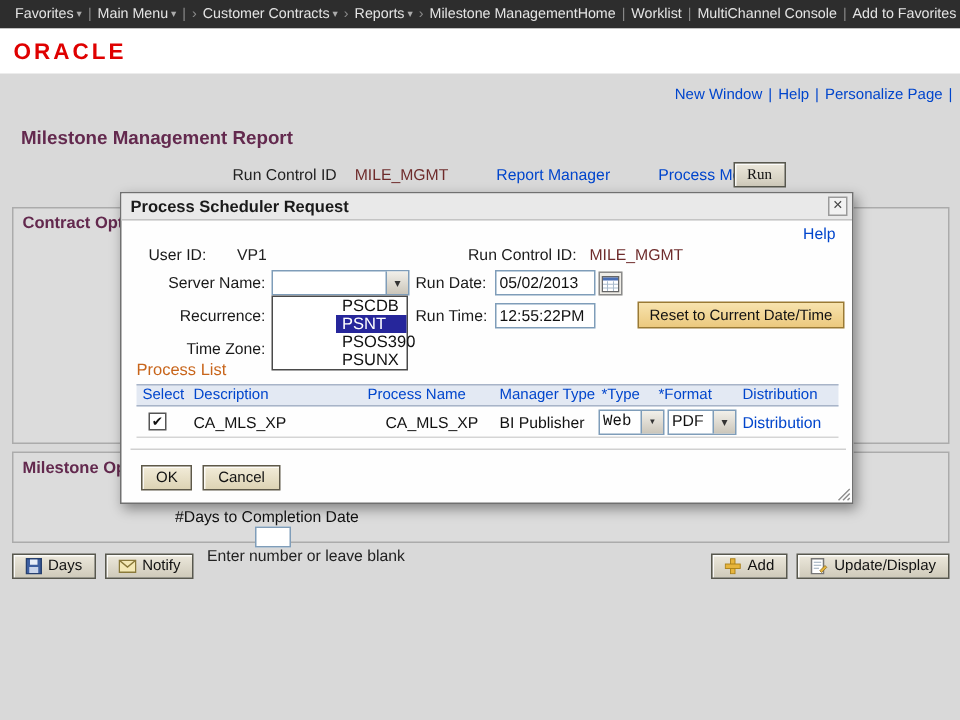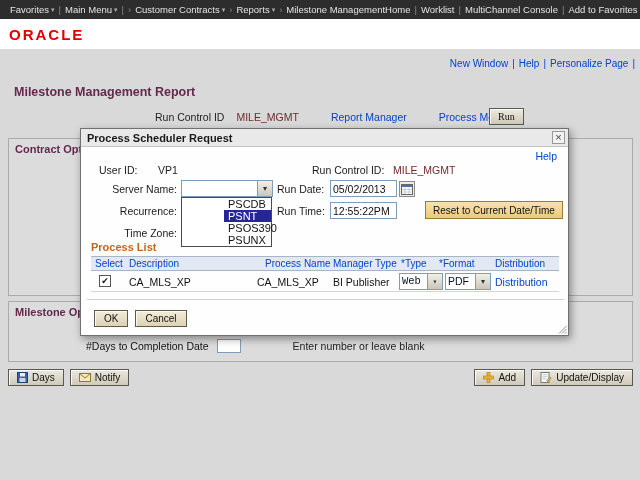--- a/index.html
+++ b/index.html
@@ -36,21 +36,21 @@
     font-family:inherit;color:#111;background:linear-gradient(#ECE8DC,#CFCABA);border:1px solid #58584E;
     box-shadow:inset 1px 1px 0 rgba(255,255,255,.85);cursor:pointer;}
   .run-btn{position:absolute;left:489px;top:108px;font-family:Liberation Serif, serif;}
 
   
   .gbox{position:absolute;border:1px solid #ABABAB;background:#DCDCDC;}
   #gbox-contract{left:8px;top:138px;width:625px;height:158px;}
   #gbox-milestone{left:8px;top:301px;width:625px;height:61px;}
   .gbox-label{position:absolute;left:6px;top:4px;font-size:11px;font-weight:bold;color:#63294E;white-space:nowrap;}
 
-  .days-row{position:absolute;left:86px;top:339px;display:flex;align-items:center;font-size:10.5px;color:#111;}
+  .days-row{position:absolute;left:86px;top:339px;display:flex;align-items:center;font-size:10.5px;color:#111;flex-direction:column;}
   .days-input{width:24px;height:14px;margin-left:8px;border:1px solid #7F9DB9;background:#FFF;
     font:10px "Liberation Sans",sans-serif;}
   .days-hint{margin-left:52px;color:#222;}
 
   .toolbar-left{position:absolute;left:8px;top:369px;display:flex;gap:6px;}
   .toolbar-right{position:absolute;right:7px;top:369px;display:flex;gap:6px;}
   .ico{display:inline-flex;align-items:center;line-height:0;}
 
   
   .modal{position:absolute;left:80px;top:128px;width:489px;height:208px;background:#FEFEFE;
@@ -80,21 +80,21 @@
   #run-time-input{left:249px;top:73px;}
   #cal-btn{position:absolute;left:318px;top:52px;width:16px;height:16px;padding:1px;
     display:flex;align-items:center;justify-content:center;background:#EFEDE7;border:1px solid #8A8A8A;cursor:pointer;}
   #reset-btn{position:absolute;left:344px;top:72px;height:18px;padding:1px 7px;font:10px "Liberation Sans",sans-serif;
     background:linear-gradient(#F7E3AE,#EBC97E);border:1px solid #9A7A34;cursor:pointer;color:#111;}
 
   .dd-list{position:absolute;left:100px;top:68px;width:91px;background:#FFF;border:1px solid #4A4A4A;z-index:20;}
   .dd-item{height:12px;line-height:12px;padding:0 4px;font-size:11px;color:#111;cursor:pointer;white-space:nowrap;margin-left:42px;}
   .dd-item.hl{background:#26269B;color:#FFF;}
 
-  .pl-title{position:absolute;left:10px;top:112px;font-size:11px;font-weight:bold;color:#C8651B;}
+  .pl-title{position:absolute;left:10px;top:112px;font-size:11px;font-weight:normal;color:#C8651B;}
 
   .grid-head{position:absolute;left:10px;top:127px;width:468px;height:15px;background:#E3E9F3;
     border-top:1px solid #A8B4C8;border-bottom:1px solid #A8B4C8;}
   .gh{position:absolute;top:1px;font-size:10px;color:#0045CC;white-space:nowrap;cursor:pointer;}
 
   .grid-row{position:absolute;left:10px;top:143px;width:468px;height:20px;border-bottom:1px solid #D5D5D5;}
   .cb{position:absolute;left:8px;top:3px;width:12px;height:12px;border:1px solid #555;background:#FFF;
     display:flex;align-items:center;justify-content:center;cursor:pointer;}
   .cb-check{font-size:9px;line-height:1;color:#111;}
   .gc{position:absolute;top:4px;font-size:10.5px;color:#111;white-space:nowrap;}
@@ -291,21 +291,21 @@
       <div class="dd-item hl">PSNT</div>
       <div class="dd-item">PSOS390</div>
       <div class="dd-item">PSUNX</div>
     </div>
 
     <span class="pl-title">Process List</span>
 
     <div class="grid-head">
       <span class="gh" style="left:4px">Select</span>
       <span class="gh" style="left:38px">Description</span>
-      <span class="gh" style="left:174px">Process Name</span>
+      <span class="gh" style="left:154px">Process Name</span>
       <span class="gh" style="left:242px">Manager Type</span>
       <span class="gh" style="left:310px">*Type</span>
       <span class="gh" style="left:348px">*Format</span>
       <span class="gh" style="left:404px">Distribution</span>
     </div>
 
     <div class="grid-row">
       <span class="cb">
         <span class="cb-check">✔</span>
       </span>

